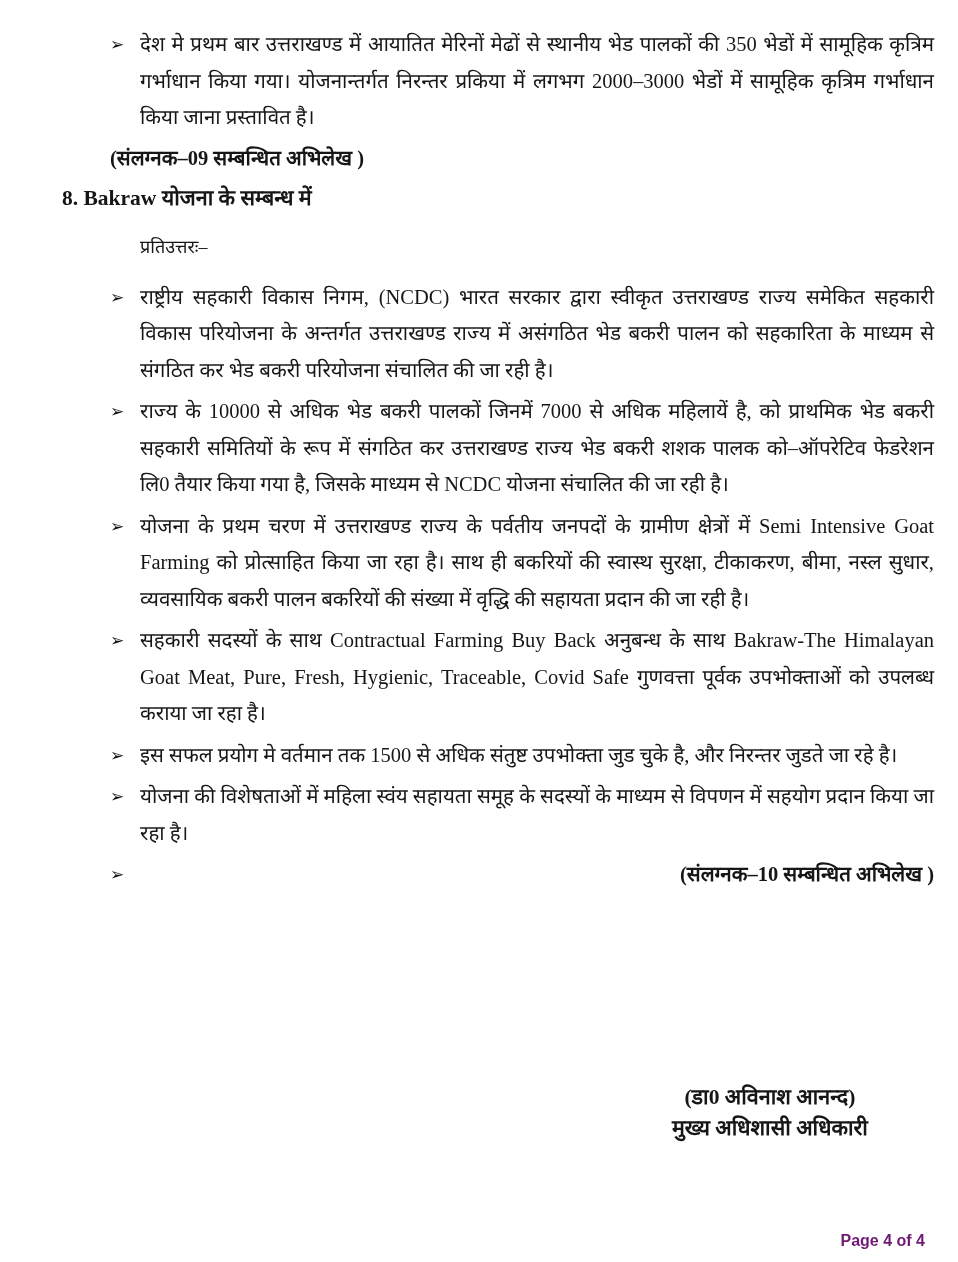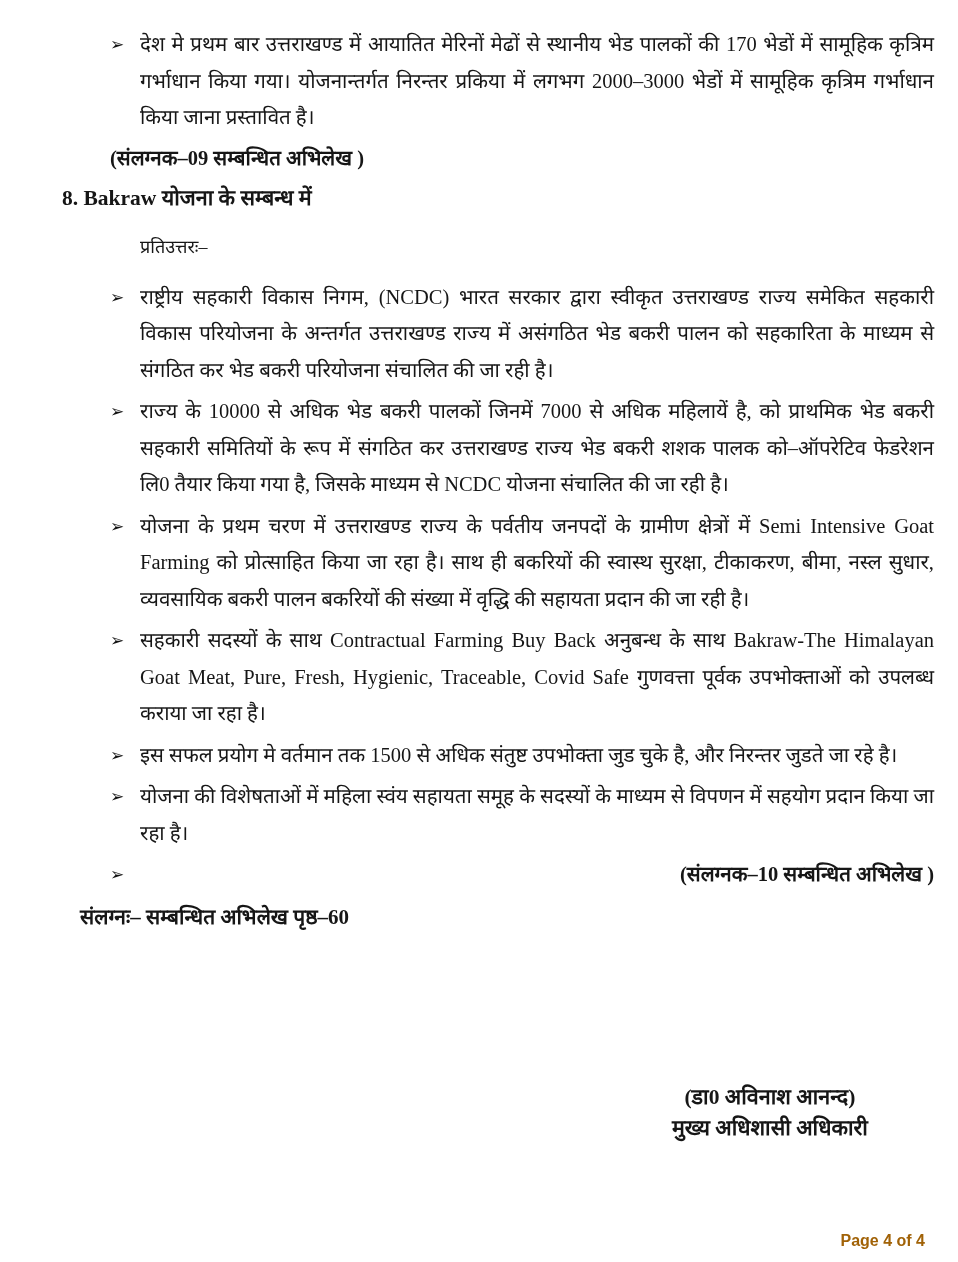--- a/index.html
+++ b/index.html
@@ -79,32 +79,32 @@
     white-space: nowrap;
   }
 
   .page-footer {
     position: absolute;
     right: 33px;
     bottom: 12px;
     font-family: "Liberation Sans", "DejaVu Sans", sans-serif;
     font-size: 16px;
     font-weight: bold;
-    color: #a16207;
+    color: #701a75;
   }
 </style>
 </head>
 <body>
 
 <div class="page">
   <div class="content">
 
     <div class="bullet">
       <span class="marker">➢</span>
-      <div class="btext">देश मे प्रथम बार उत्तराखण्ड में आयातित मेरिनों मेढों से स्थानीय भेड पालकों की 170 भेडों में सामूहिक कृत्रिम गर्भाधान किया गया। योजनान्तर्गत निरन्तर प्रकिया में लगभग 2000–3000 भेडों में सामूहिक कृत्रिम गर्भाधान किया जाना प्रस्तावित है।</div>
+      <div class="btext">देश मे प्रथम बार उत्तराखण्ड में आयातित मेरिनों मेढों से स्थानीय भेड पालकों की 350 भेडों में सामूहिक कृत्रिम गर्भाधान किया गया। योजनान्तर्गत निरन्तर प्रकिया में लगभग 2000–3000 भेडों में सामूहिक कृत्रिम गर्भाधान किया जाना प्रस्तावित है।</div>
     </div>
 
     <div class="attach-line">(संलग्नक–09 सम्बन्धित अभिलेख )</div>
 
     <div class="section-heading">8. Bakraw योजना के सम्बन्ध में</div>
 
     <div class="reply-label">प्रतिउत्तरः–</div>
 
     <div class="bullet">
       <span class="marker">➢</span>
@@ -136,21 +136,20 @@
       <div class="btext">योजना की विशेषताओं में महिला स्वंय सहायता समूह के सदस्यों के माध्यम से विपणन में सहयोग प्रदान किया जा रहा है।</div>
     </div>
 
     <div class="bullet">
       <span class="marker">➢</span>
       <div class="btext">
         <span class="attach-inline">(संलग्नक–10 सम्बन्धित अभिलेख )</span>
       </div>
     </div>
 
-    <div class="enclosure-note">संलग्नः– सम्बन्धित अभिलेख पृष्ठ–60</div>
 
   </div>
 
   <div class="signature-block">
     <div>(डा0 अविनाश आनन्द)</div>
     <div>मुख्य अधिशासी अधिकारी</div>
   </div>
 
   <div class="page-footer">Page 4 of 4</div>
 </div>

